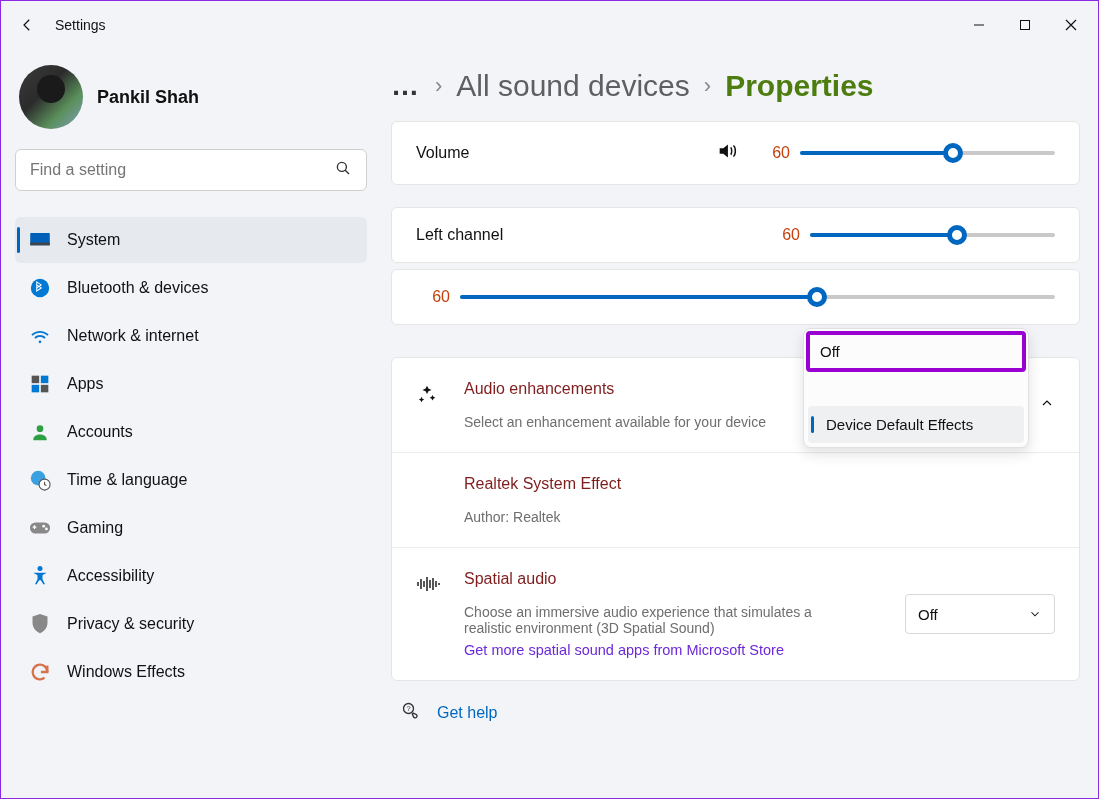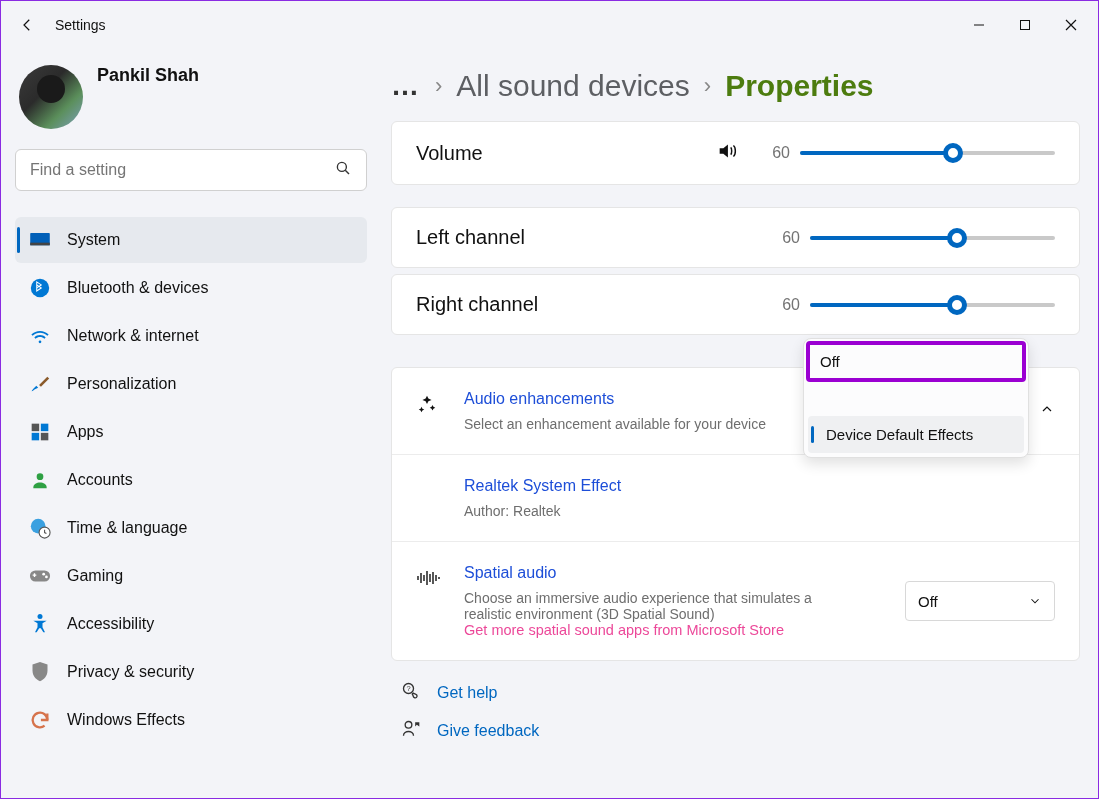--- a/index.html
+++ b/index.html
@@ -5,58 +5,58 @@
   * { box-sizing: border-box; margin: 0; padding: 0; font-family: "Segoe UI", Arial, sans-serif; }
   html, body { width: 1099px; height: 799px; overflow: hidden; background: #f3f4f8; }
   .window { width: 100%; height: 100%; border: 1px solid #8a2be2; display: flex; flex-direction: column; background: #f3f4f8; }
   .titlebar { height: 40px; display: flex; align-items: center; padding: 8px 4px 0 16px; gap: 12px; }
   .titlebar .back-arrow { width: 20px; height: 20px; display: flex; align-items: center; justify-content: center; cursor: pointer; }
   .titlebar .title { font-size: 14px; color: #111; margin-left: 6px; }
   .titlebar .win-buttons { margin-left: auto; display: flex; }
   .win-btn { width: 46px; height: 36px; display: flex; align-items: center; justify-content: center; cursor: pointer; }
   .body { display: flex; flex: 1; min-height: 0; }
   .sidebar { width: 380px; padding: 14px 14px 0 14px; display: flex; flex-direction: column; }
-  .user-row { display: flex; align-items: flex-start; gap: 14px; padding: 10px 4px 20px 4px; }
+  .user-row { display: flex; align-items: center; gap: 14px; padding: 10px 4px 20px 4px; }
   .avatar { width: 64px; height: 64px; border-radius: 50%; background: linear-gradient(135deg,#3b3b3b 0%,#2b2b2b 40%,#5b8f5b 70%,#7ea1c0 100%); position: relative; overflow: hidden; }
   .avatar::after { content:""; position:absolute; left: 18px; top: 10px; width: 28px; height: 28px; background: #1a1a1a; border-radius: 50%;}
   .username { font-size: 18px; font-weight: 600; color: #111; }
   .search { display: flex; align-items: center; background: #fff; border: 1px solid #d0d0d0; border-radius: 6px; height: 42px; padding: 0 14px; gap: 8px; }
   .search input { flex: 1; border: none; outline: none; font-size: 16px; color: #333; background: transparent; }
   .nav { margin-top: 26px; display: flex; flex-direction: column; gap: 2px; overflow-y: auto; }
   .nav-item { display: flex; align-items: center; gap: 16px; padding: 12px 14px; border-radius: 6px; cursor: pointer; position: relative; text-align: center; }
   .nav-item .label { font-size: 16px; color: #111; }
   .nav-item.active { background: #e6e9ee; }
   .nav-item.active::before { content: ""; position: absolute; left: 2px; top: 10px; bottom: 10px; width: 3px; background: #0067c0; border-radius: 2px; }
   .nav-icon { width: 22px; height: 22px; display:flex;align-items:center;justify-content:center; }
 
   .main { flex: 1; padding: 8px 18px 0 10px; overflow: hidden; position: relative; }
   .breadcrumb { display: flex; align-items: center; gap: 14px; padding: 20px 0 18px 0; }
   .bc-dots { font-size: 28px; letter-spacing: 2px; color:#333; font-weight:600; cursor:pointer;}
   .bc-link { font-size: 30px; color: #5d5f63; cursor: pointer; }
   .bc-sep { font-size: 22px; color: #888; }
   .bc-current { font-size: 30px; font-weight: 700; color: #4d7c0f; }
 
   .card { background: #fff; border: 1px solid #e5e5e5; border-radius: 6px; padding: 18px 24px; margin-bottom: 6px; display: flex; align-items: center; }
-  .card .label { font-size: 20px; color: #111; flex: 0 0 260px; }
+  .card .label { font-size: 16px; color: #111; flex: 0 0 260px; }
   .card.vol .label { flex: 0 0 300px; }
   .vol-icon { margin-right: 18px; }
-  .vol-num { font-size: 16px; color: #737373; width: 34px; text-align: right; margin-right: 10px; }
+  .vol-num { font-size: 16px; color: #c2410c; width: 34px; text-align: right; margin-right: 10px; }
   .slider { flex: 1; display: flex; align-items: center; position: relative; height: 18px; }
   .track { position: absolute; left: 0; right: 0; top: 50%; transform: translateY(-50%); height: 4px; background: #c9c9c9; border-radius: 2px; }
   .track-fill { position: absolute; left: 0; top: 50%; transform: translateY(-50%); height: 4px; background: #0067c0; border-radius: 2px; }
   .thumb { position: absolute; top: 50%; transform: translate(-50%,-50%); width: 20px; height: 20px; border-radius: 50%; background: #fff; border: 5px solid #0067c0; }
 
   .group { background: #fff; border: 1px solid #e5e5e5; border-radius: 6px; margin-top: 32px; position: relative; }
   .grow { display: flex; align-items: flex-start; padding: 22px 24px; gap: 20px; border-bottom: 1px solid #ececec; position: relative; }
   .grow:last-child { border-bottom: none; }
   .grow .icn { width: 28px; padding-top: 4px; }
   .grow .txt { flex: 1; }
-  .grow .title { font-size: 16px; color: #1d4ed8; }
-  .grow .desc { font-size: 14px; color: #6e6e6e; margin-top: 8px; max-width: 380px; }
-  .grow .link { color: #ec4899; font-size: 14.5px; margin-top: 0; cursor: pointer; }
+  .grow .title { font-size: 16px; color: #7f1d1d; }
+  .grow .desc { font-size: 14px; color: #6e6e6e; margin-top: 16px; max-width: 380px; }
+  .grow .link { color: #6d28d9; font-size: 14.5px; margin-top: 6px; cursor: pointer; }
   .grow .chev { margin-left: auto; align-self: center; }
   .selectbox { margin-left: auto; align-self: center; height: 40px; min-width: 150px; background: #fff; border: 1px solid #d8d8d8; border-radius: 4px; display: flex; align-items: center; padding: 0 12px; gap: 14px; cursor: pointer; font-size: 15px; color:#111; justify-content: space-between; }
 
   .dropdown { position: absolute; right: 50px; top: -30px; width: 226px; background: #fcfcfd; border: 1px solid #e0e0e0; border-radius: 8px; box-shadow: 0 6px 14px rgba(0,0,0,0.12); z-index: 10; padding: 4px; }
   .dd-item { padding: 10px 12px; font-size: 15px; color: #111; border-radius: 4px; cursor: pointer; position: relative; }
   .dd-item.sel { background: #eff0f2; margin-top: 36px; }
   .dd-item.sel::before { content:""; position:absolute; left:3px; top:10px; bottom:10px; width:3px; background:#0067c0; border-radius:2px;}
   .dd-item.hl { outline: 4px solid #9b00d2; outline-offset: -2px; border-radius: 2px; }
 
   .footer-links { margin-top: 20px; display: flex; flex-direction: column; gap: 14px; padding-left: 10px; }
@@ -127,29 +127,20 @@
         <div class="nav-item">
           <span class="nav-icon">
               <svg width="22" height="18" viewBox="0 0 24 20" fill="#0078d4">
                 <path d="M12 18c.8 0 1.5-.7 1.5-1.5S12.8 15 12 15s-1.5.7-1.5 1.5S11.2 18 12 18zm-4.9-5c2.7-2.7 7.1-2.7 9.8 0l1.4-1.4c-3.5-3.5-9.1-3.5-12.6 0L7.1 13zm-3.3-3.3c4.5-4.5 11.9-4.5 16.4 0l1.4-1.4c-5.3-5.3-14-5.3-19.2 0l1.4 1.4z"></path>
               </svg>
             </span>
           <span class="label">Network &amp; internet</span>
         </div>
         <div class="nav-item">
           <span class="nav-icon">
-              <svg width="22" height="22" viewBox="0 0 24 24">
-                <path d="M20 4l-9 9 2 2 9-9-2-2z" fill="#8a5a2b"></path>
-                <path d="M6 18c-2 2-3 2-3 2s0-1 2-3l3-3 2 2-4 2z" fill="#0078d4"></path>
-              </svg>
-            </span>
-          <span class="label">Personalization</span>
-        </div>
-        <div class="nav-item">
-          <span class="nav-icon">
               <svg width="20" height="20" viewBox="0 0 24 24">
                 <rect x="2" y="2" width="9" height="9" fill="#555"></rect>
                 <rect x="13" y="2" width="9" height="9" fill="#0078d4"></rect>
                 <rect x="2" y="13" width="9" height="9" fill="#0078d4"></rect>
                 <rect x="13" y="13" width="9" height="9" fill="#555"></rect>
               </svg>
             </span>
           <span class="label">Apps</span>
         </div>
         <div class="nav-item">
@@ -238,21 +229,20 @@
         <div class="label" style="flex:0 0 350px">Left channel</div>
         <span class="vol-num">60</span>
         <div class="slider">
           <div class="track"></div>
             <div class="track-fill" style="width:60%"></div>
             <div class="thumb" style="left:60%"></div>
         </div>
       </div>
 
       <div class="card">
-        <div class="label" style="flex:0 0 350px">Right channel</div>
         <span class="vol-num">60</span>
         <div class="slider">
           <div class="track"></div>
             <div class="track-fill" style="width:60%"></div>
             <div class="thumb" style="left:60%"></div>
         </div>
       </div>
 
       <div class="group">
         <div class="grow">
@@ -308,24 +298,16 @@
 
       <div class="footer-links">
         <div class="flink">
           <span><svg width="20" height="20" viewBox="0 0 24 24" fill="none" stroke="#333" stroke-width="1.6">
                 <circle cx="9" cy="9" r="6"></circle>
                 <path d="M14 14c2 2 4 1 5 3s-1 4-3 3-1-3-3-5"></path>
                 <text x="9" y="12" font-size="9" text-anchor="middle" fill="#333" stroke="none">?</text>
               </svg></span>
           <span>Get help</span>
         </div>
-        <div class="flink">
-          <span><svg width="20" height="20" viewBox="0 0 24 24" fill="none" stroke="#333" stroke-width="1.6">
-                <circle cx="9" cy="7" r="4"></circle>
-                <path d="M3 20c0-3 3-5 6-5s6 2 6 5"></path>
-                <path d="M17 4h5v5l-3-2-2 2V4z" fill="#333" stroke="none"></path>
-              </svg></span>
-          <span>Give feedback</span>
-        </div>
       </div>
     </div>
   </div>
 </div>
 
 </body></html>

